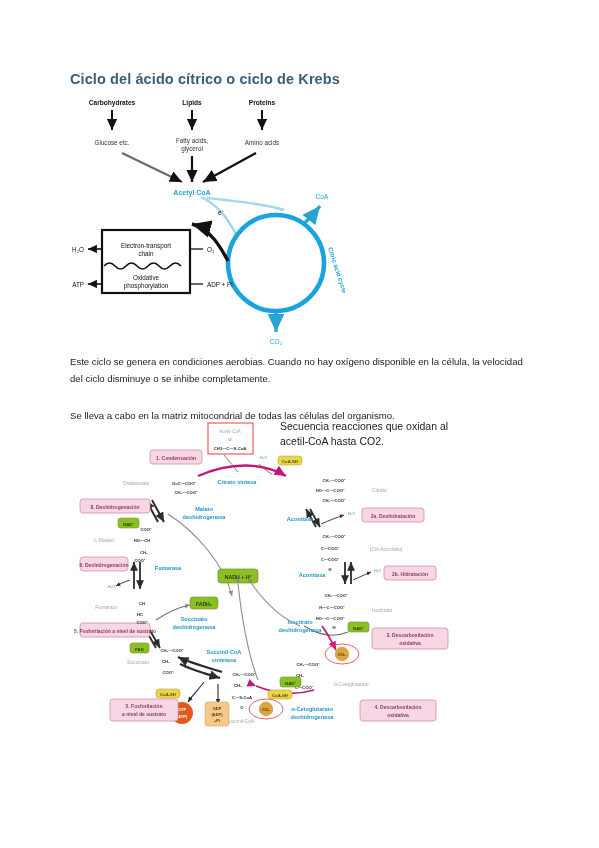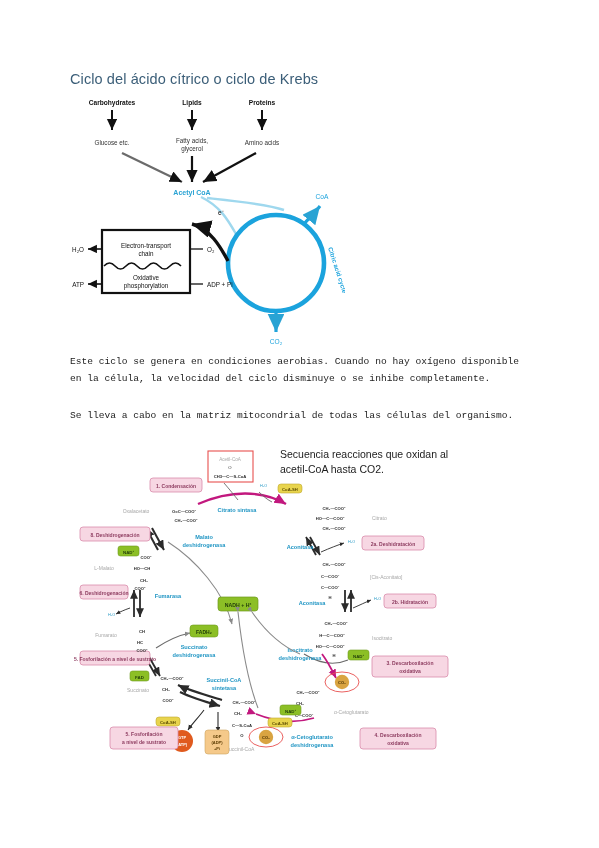--- a/index.html
+++ b/index.html
@@ -7,35 +7,35 @@
   body{
     width:599px;height:848px;background:#ffffff;
     font-family:"Liberation Sans",sans-serif;
     color:#222;overflow:hidden;position:relative;
   }
   .page{position:relative;width:599px;height:848px;}
 
   
   .doc-title{
     position:absolute;left:70px;top:71px;width:450px;
-    font-size:14.5px;color:#3b5e78;font-weight:400;letter-spacing:.1px;
+    font-size:14.5px;color:#3b5e78;font-weight:700;letter-spacing:.1px;
   }
   .para{
     position:absolute;left:70px;width:462px;
-    font-size:9.6px;line-height:16.5px;color:#1c1c1c;font-family:Liberation Mono, monospace;
+    font-size:9.6px;line-height:16.5px;color:#1c1c1c;
   }
   #para1{top:354px;}
   #para2{top:408px;}
 
   
   .fig1{position:absolute;left:70px;top:96px;width:275px;height:250px;}
   .fig1 svg{display:block;}
 
   
-  .fig2{position:absolute;left:72px;top:442px;width:458px;height:325px;text-align:right;}
+  .fig2{position:absolute;left:72px;top:414px;width:458px;height:325px;text-align:right;}
   .fig2 svg{display:block;}
   text{font-family:"Liberation Sans",sans-serif;}
 </style>
 </head>
 <body>
 
 <div class="page">
 
   <div class="doc-title">Ciclo del ácido cítrico o ciclo de Krebs</div>
 

